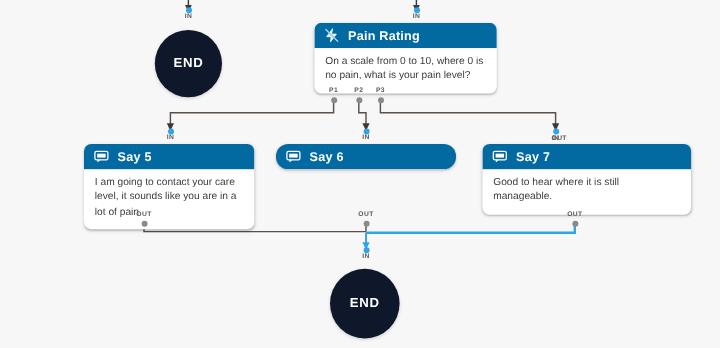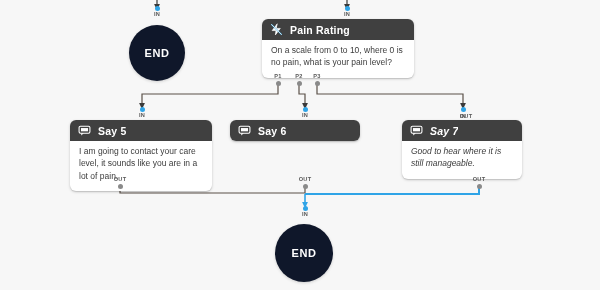--- a/index.html
+++ b/index.html
@@ -34,21 +34,21 @@
     border-radius: 6px;
     background: #ffffff;
     box-shadow: 0 1px 3px rgba(0,0,0,0.18), 0 1px 1px rgba(0,0,0,0.10);
     overflow: hidden;
   }
   .card-header {
     height: 21px;
     display: flex;
     align-items: center;
     padding: 0 8px;
-    background: #404040;
+    background: #0369a1;
     color: #ffffff;
   }
   .card-header .hdr-icon {
     width: 13px;
     height: 13px;
     margin-right: 7px;
     display: flex;
     align-items: center;
     justify-content: center;
     flex: 0 0 auto;
@@ -239,21 +239,21 @@
   <div class="port label-above" style="left:107px; top:177px;">
     <div class="port-dot gray"></div>
     <div class="port-label">OUT</div>
   </div>
 
   <div class="port" style="left:292px; top:107px;">
     <div class="port-dot"></div>
     <div class="port-label">IN</div>
   </div>
 
-  <div class="card" style="left:230px; top:120px; width:130px;">
+  <div class="card" style="left:230px; top:120px; width:150px;border-radius:10px;">
     <div class="card-header">
       <span class="hdr-icon">
         <svg viewBox="0 0 24 24" width="13" height="13">
           <rect x="2" y="4" width="20" height="13" rx="2.5" ry="2.5" fill="none" stroke="#ffffff" stroke-width="2"></rect>
           <rect x="5.5" y="7.5" width="13" height="6" fill="#ffffff"></rect>
           <path d="M6,17 L6,21 L10.5,17 z" fill="#ffffff"></path>
         </svg>
       </span>
       <span class="hdr-title">Say 6</span>
     </div>
@@ -265,21 +265,21 @@
   </div>
 
   <div class="port overlap" style="left:450px; top:107px;">
     <div class="port-dot"></div>
     <div class="port-label">IN</div>
   </div>
   <div class="port overlap" style="left:453px; top:107px;">
     <div class="port-label">OUT</div>
   </div>
 
-  <div class="card" style="left:402px; top:120px; width:120px;font-style:italic;">
+  <div class="card" style="left:402px; top:120px; width:174px;">
     <div class="card-header">
       <span class="hdr-icon">
         <svg viewBox="0 0 24 24" width="13" height="13">
           <rect x="2" y="4" width="20" height="13" rx="2.5" ry="2.5" fill="none" stroke="#ffffff" stroke-width="2"></rect>
           <rect x="5.5" y="7.5" width="13" height="6" fill="#ffffff"></rect>
           <path d="M6,17 L6,21 L10.5,17 z" fill="#ffffff"></path>
         </svg>
       </span>
       <span class="hdr-title">Say 7</span>
     </div>

